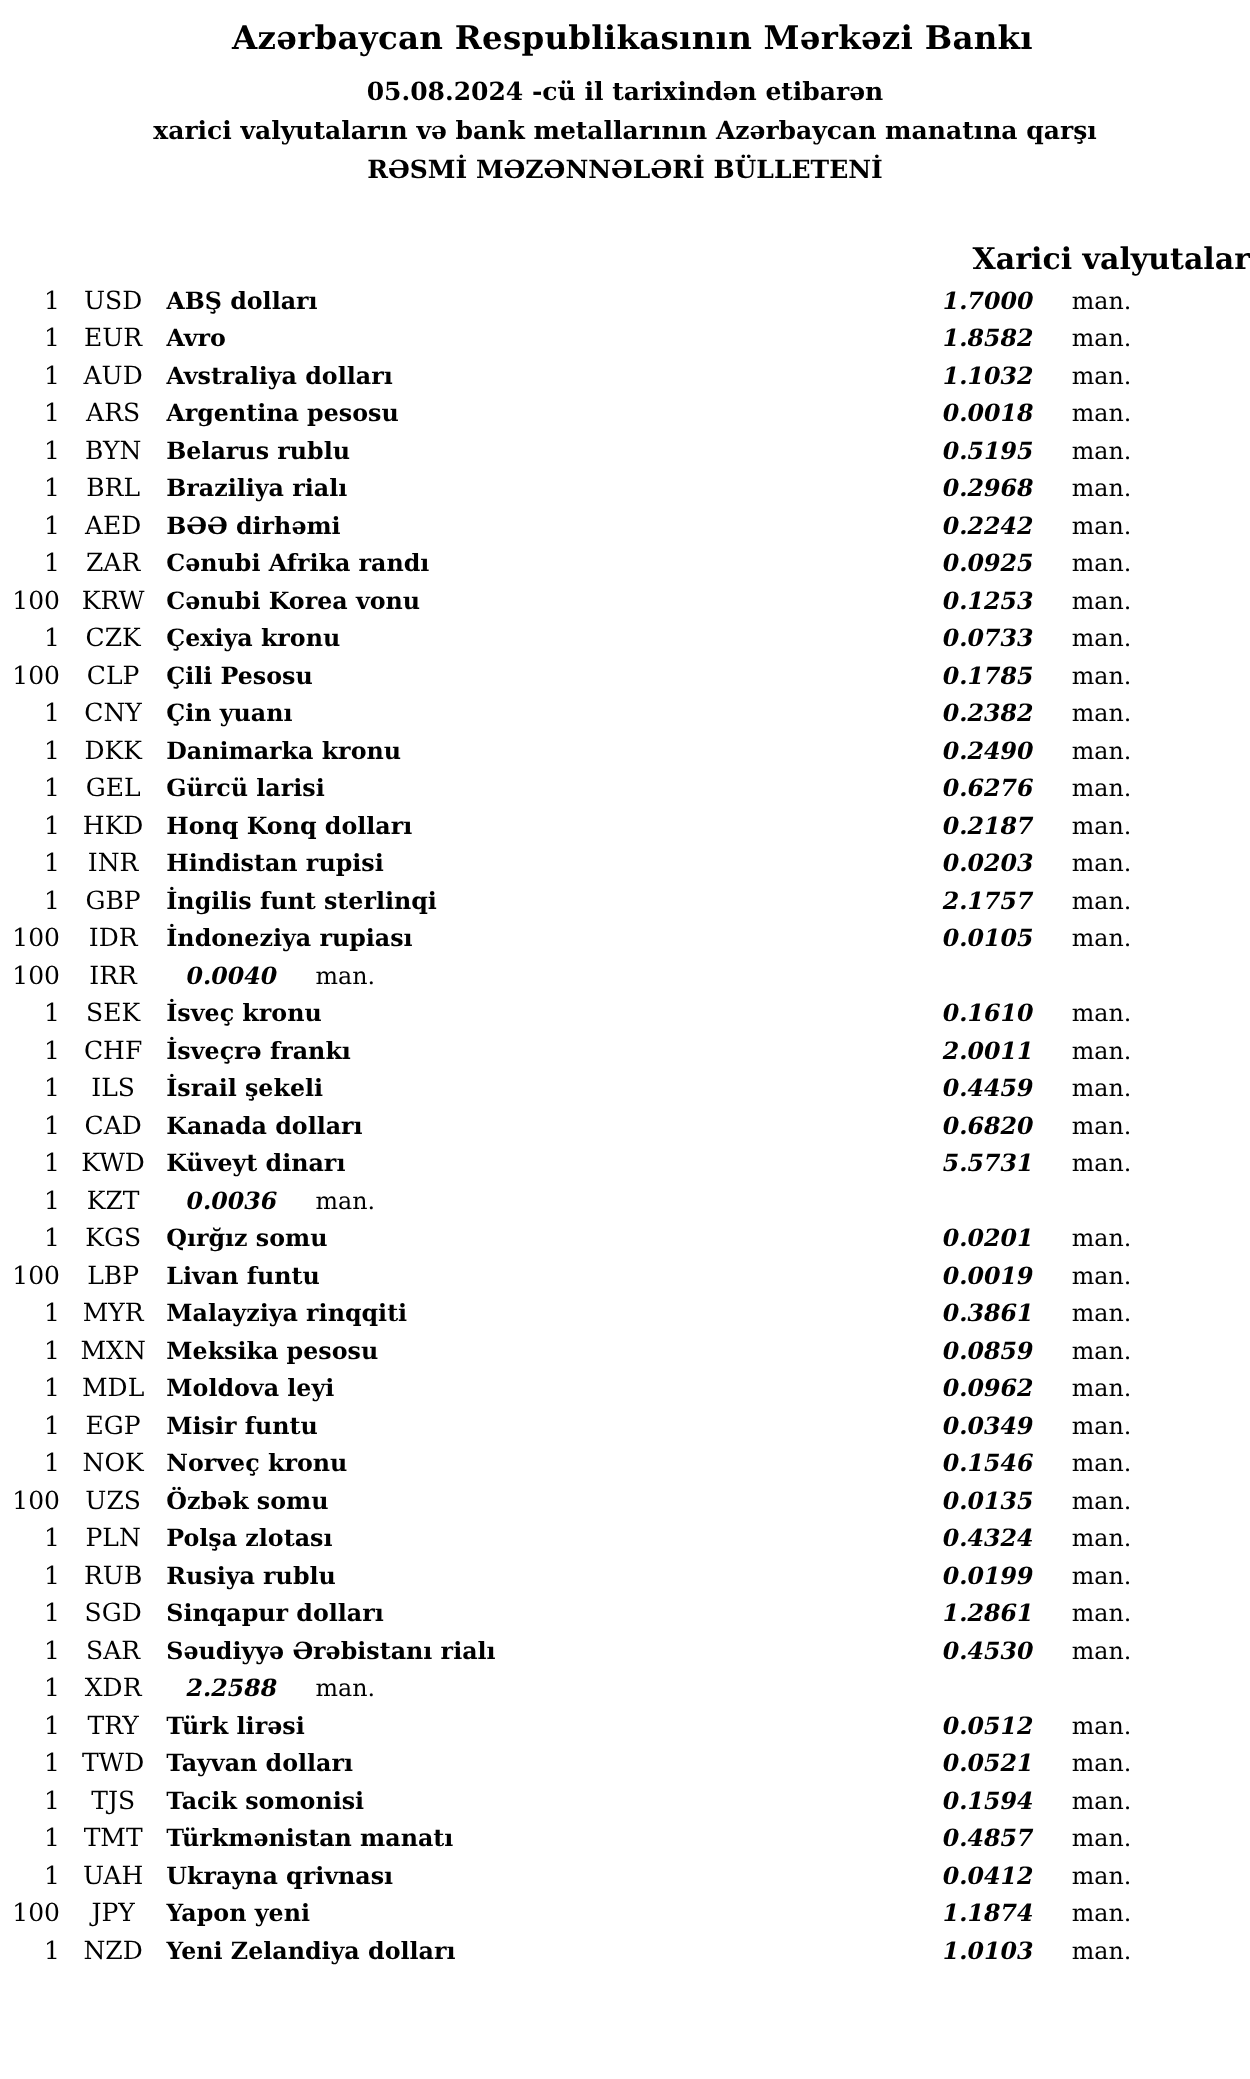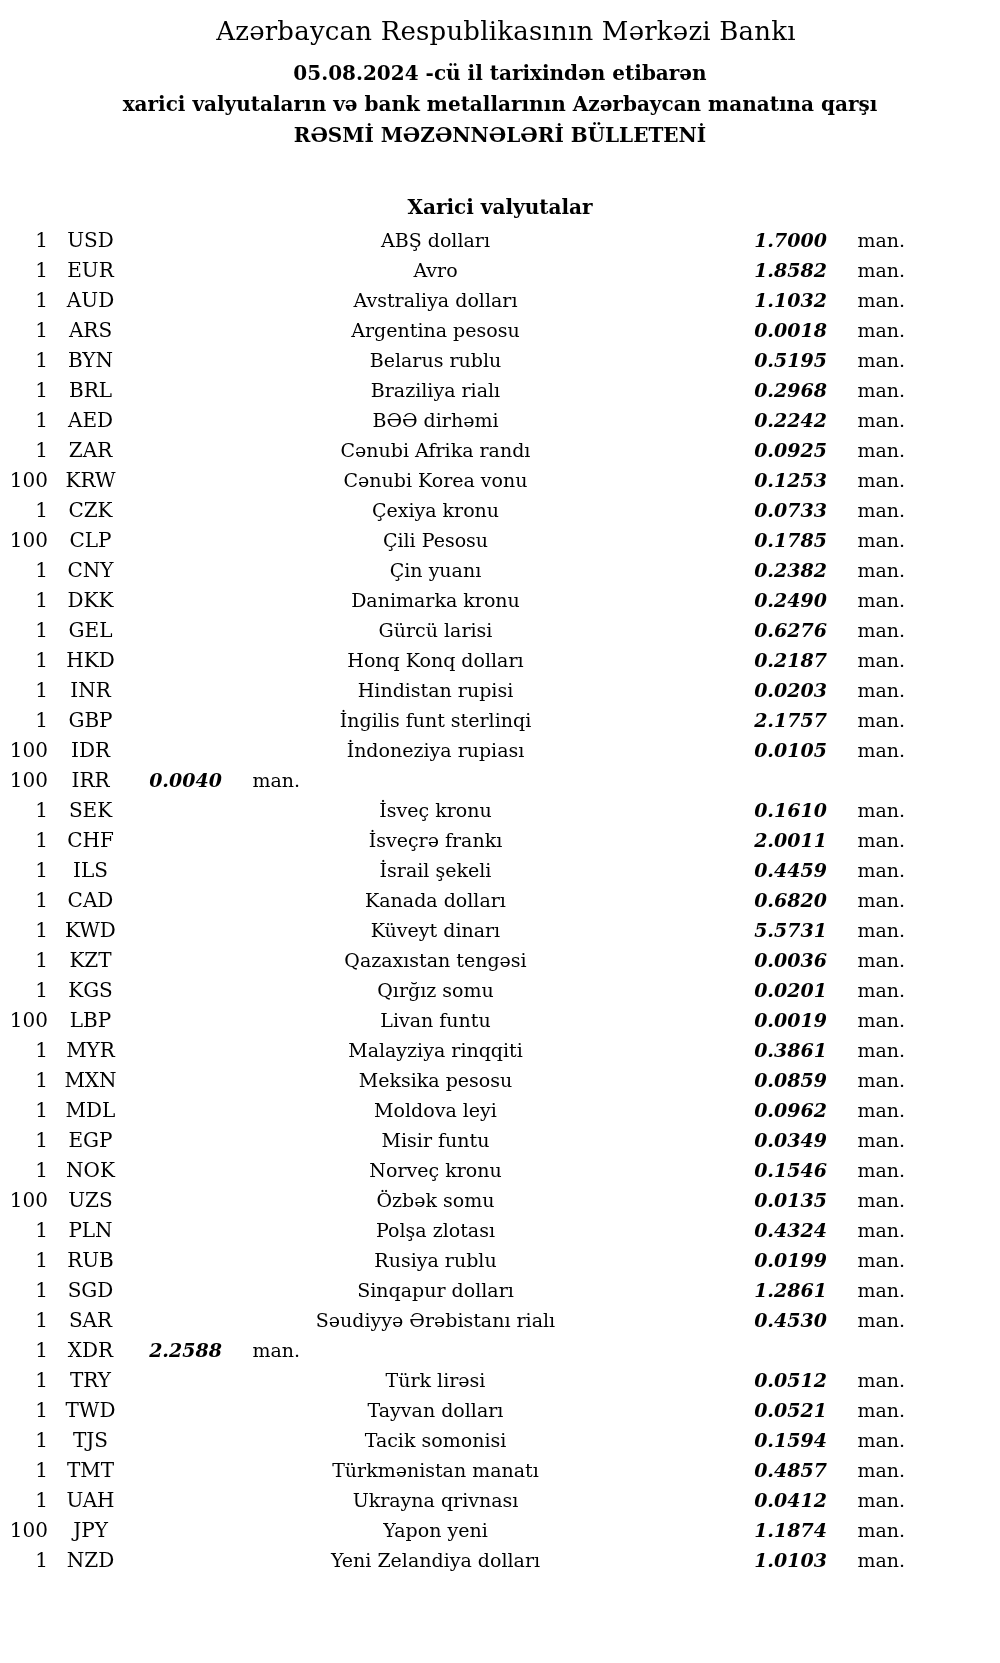--- a/index.html
+++ b/index.html
@@ -14,37 +14,37 @@
     font-family: "DejaVu Serif", "Liberation Serif", serif;
     -webkit-font-smoothing: antialiased;
   }
   .page {
     width: 1000px;
     padding-top: 14px;
     box-sizing: border-box;
   }
   .bank-title {
     font-size: 26px;
-    font-weight: 400;
+    font-weight: 700;
     text-align: center;
     margin: 0 0 10px 0;
     line-height: 34px;
     letter-spacing: 0.2px;
     padding-left: 12px;
   }
   .subhead {
     font-size: 20px;
     font-weight: 700;
     text-align: center;
     line-height: 31px;
   }
   .section-title {
-    font-size: 20px;
+    font-size: 24px;
     font-weight: 700;
-    text-align: center;
+    text-align: right;
     margin-top: 42px;
     margin-bottom: 4px;
     line-height: 28px;
   }
   .table {
     width: 897px;
     margin-left: 8px;
   }
   .row {
     display: flex;
@@ -61,22 +61,23 @@
     flex: 0 0 auto;
   }
   .col-code {
     width: 85px;
     text-align: center;
     font-size: 20px;
     flex: 0 0 auto;
   }
   .col-name {
     flex: 1 1 auto;
-    text-align: center;
+    text-align: left;
     overflow: hidden;
+    font-weight: bold;
   }
   .col-rate {
     width: 105px;
     text-align: center;
     font-weight: 700;
     font-style: italic;
     flex: 0 0 auto;
   }
   .col-man {
     width: 62px;
@@ -287,21 +288,20 @@
     <span class="col-qty">1</span>
     <span class="col-code">KWD</span>
     <span class="col-name">Küveyt dinarı</span>
     <span class="col-rate">5.5731</span>
     <span class="col-man">man.</span>
   </div>
 
   <div class="row">
     <span class="col-qty">1</span>
     <span class="col-code">KZT</span>
-    <span class="col-name">Qazaxıstan tengəsi</span>
     <span class="col-rate">0.0036</span>
     <span class="col-man">man.</span>
   </div>
 
   <div class="row">
     <span class="col-qty">1</span>
     <span class="col-code">KGS</span>
     <span class="col-name">Qırğız somu</span>
     <span class="col-rate">0.0201</span>
     <span class="col-man">man.</span>

